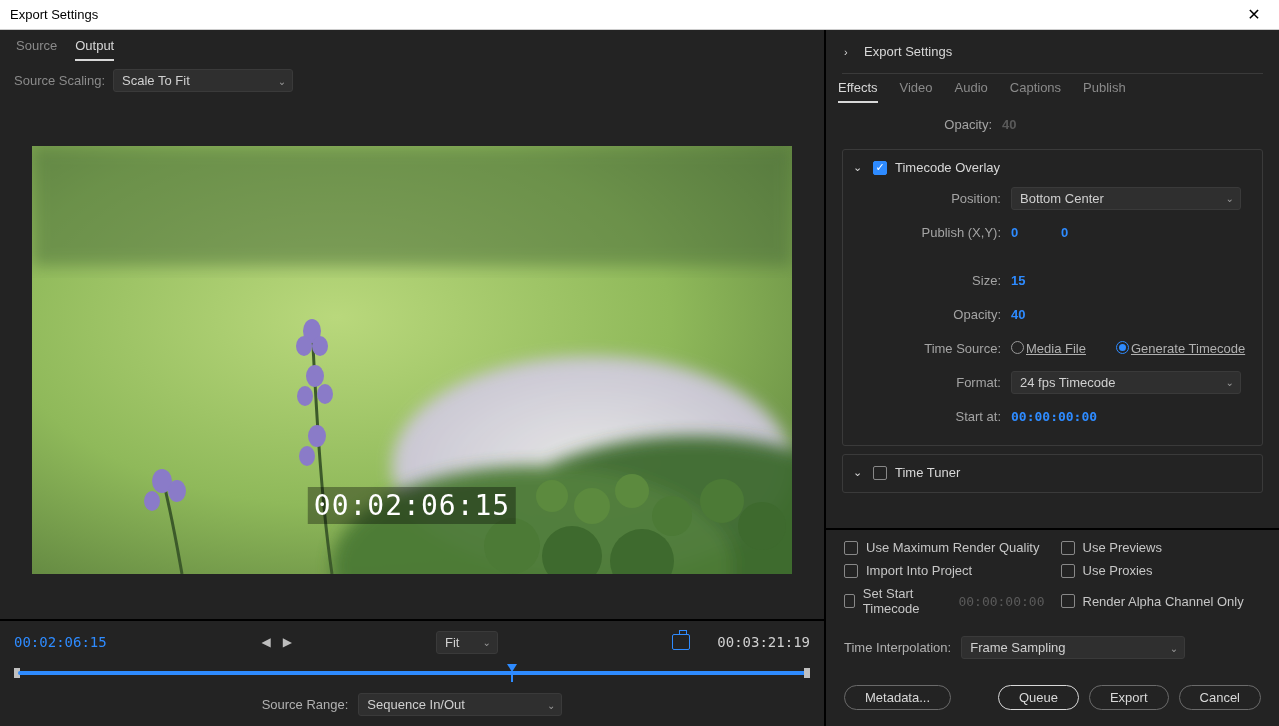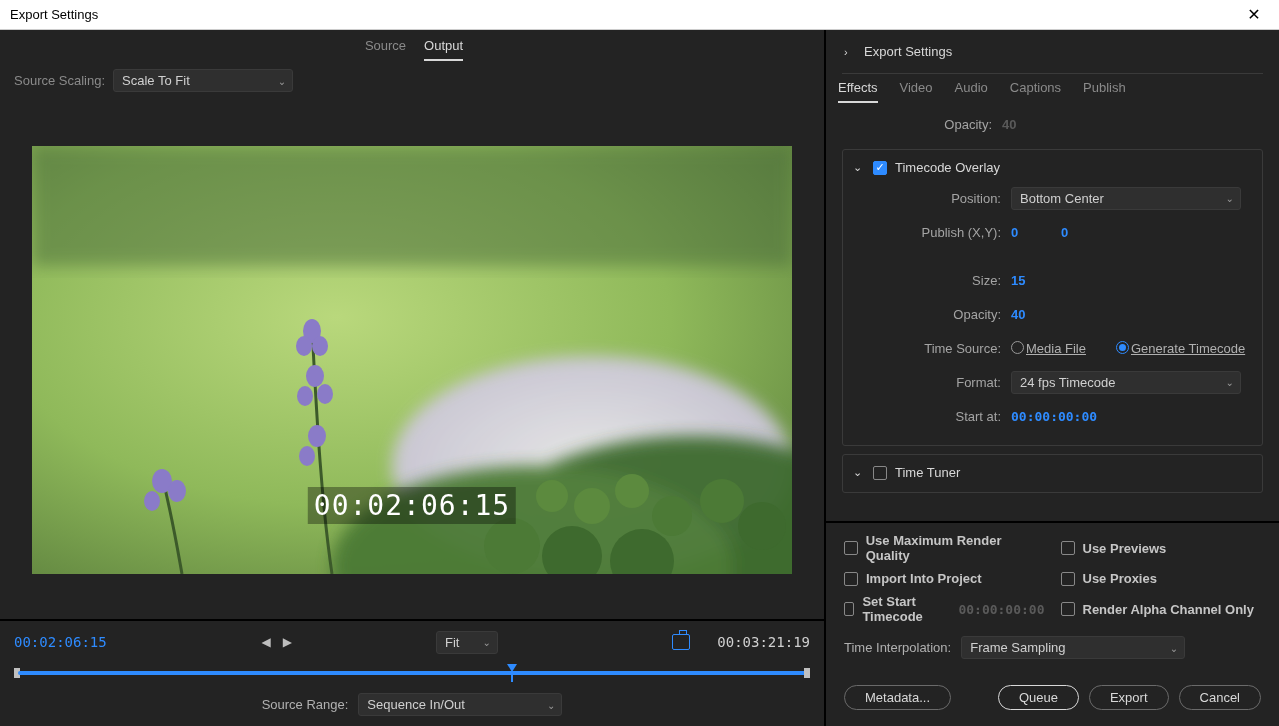--- a/index.html
+++ b/index.html
@@ -3,21 +3,21 @@
 <meta charset="utf-8">
 <style>
 * { box-sizing: border-box; margin: 0; padding: 0; font-family: "Segoe UI", Arial, sans-serif; }
 body { background: #232323; color: #b0b0b0; font-size: 13px; width: 1279px; height: 726px; overflow: hidden; }
 .titlebar { background: #fff; height: 30px; display: flex; align-items: center; padding: 0 10px; color: #000; font-size: 13px; border-bottom: 1px solid #ccc; }
 .titlebar .title { flex: 1; }
 .titlebar .close { width: 30px; text-align: center; cursor: pointer; font-size: 16px; }
 .main { display: flex; height: calc(100% - 30px); }
 .left { flex: 1; display: flex; flex-direction: column; background: #232323; border-right: 2px solid #000; position: relative;}
 .right { width: 453px; display: flex; flex-direction: column; background: #232323; }
-.tabs { display: flex; padding: 8px 12px 0 16px; gap: 18px; justify-content: center; }
+.tabs { display: flex; padding: 8px 12px 0 16px; gap: 18px; }
 .tab { color: #8a8a8a; padding-bottom: 6px; cursor: pointer; }
 .tab.active { color: #d8d8d8; border-bottom: 2px solid #d8d8d8; }
 .scaling-row { display: flex; align-items: center; padding: 8px 14px; gap: 8px; }
 .scaling-row .lbl { color: #8a8a8a; }
 .dropdown { background: #2f2f2f; border: 1px solid #3a3a3a; color: #d0d0d0; padding: 3px 22px 3px 8px; border-radius: 3px; position: relative; display: inline-flex; cursor: pointer; min-width: 100px;}
 .dropdown .chev { position: absolute; right: 6px; top: 50%; transform: translateY(-50%); font-size: 10px; color: #999;}
 .preview-wrap { flex: 1; display: flex; align-items: center; justify-content: center; padding: 24px; }
 .preview { width: 760px; height: 428px; background: #232323; position: relative; overflow: hidden; }
 .preview svg { width: 100%; height: 100%; display: block; }
 .tc-overlay { position: absolute; left: 50%; bottom: 50px; transform: translateX(-50%); color: #fff; font-family: monospace; font-size: 28px; letter-spacing: 1px; background: rgba(0,0,0,0.35); padding: 2px 6px; }
@@ -54,23 +54,23 @@
 .panel-box { border: 1px solid #3a3a3a; border-radius: 3px; margin-top: 8px; padding: 8px 8px 12px 8px; }
 .panel-title { display: flex; align-items: center; gap: 8px; color: #d8d8d8; cursor: pointer; padding: 2px 2px 6px 2px; }
 .panel-title .chev { font-size: 11px; width: 12px; }
 .chk { width: 14px; height: 14px; border: 1px solid #888; border-radius: 2px; display: inline-flex; align-items: center; justify-content: center; font-size: 11px; color: #fff; background: transparent; cursor: pointer; }
 .chk.on { background: #2e8bff; border-color: #2e8bff; }
 .radio { width: 13px; height: 13px; border: 1.5px solid #999; border-radius: 50%; display: inline-block; cursor: pointer; position: relative;}
 .radio.on { border-color: #2e8bff; }
 .radio.on::after { content: ""; position: absolute; left: 2px; top: 2px; width: 7px; height: 7px; background: #2e8bff; border-radius: 50%; }
 .radio-row { display: flex; align-items: flex-start; gap: 2px; text-decoration: underline; }
 .bottom-options { border-top: 2px solid #000; padding: 10px 18px; display: grid; grid-template-columns: 1fr 1fr; gap: 8px 16px; }
-.opt { display: flex; align-items: center; gap: 8px; color: #c6c6c6; cursor: pointer; font-weight: bold;}
+.opt { display: flex; align-items: center; gap: 8px; color: #c6c6c6; cursor: pointer;}
 .dim-inline { color: #5a5a5a; font-family: monospace; margin-left: 6px; }
-.interp-row { grid-column: 1 / span 2; display: flex; align-items: center; gap: 10px; margin-top: 4px; }
+.interp-row { grid-column: 1 / span 2; display: flex; align-items: center; gap: 10px; margin-top: 12px; }
 .btn-row { display: flex; gap: 10px; padding: 16px 18px 16px 18px; align-items: center; }
 .btn-row .spacer { flex: 1; }
 .btn { border: 1px solid #6a6a6a; border-radius: 14px; padding: 4px 20px; color: #d8d8d8; background: transparent; cursor: pointer; font-size: 13px; }
 .btn.primary { border: 1.5px solid #d8d8d8; font-weight: 500;}
 </style>
 </head>
 <body>
 
 <div class="titlebar">
   <span class="title">Export Settings</span>

